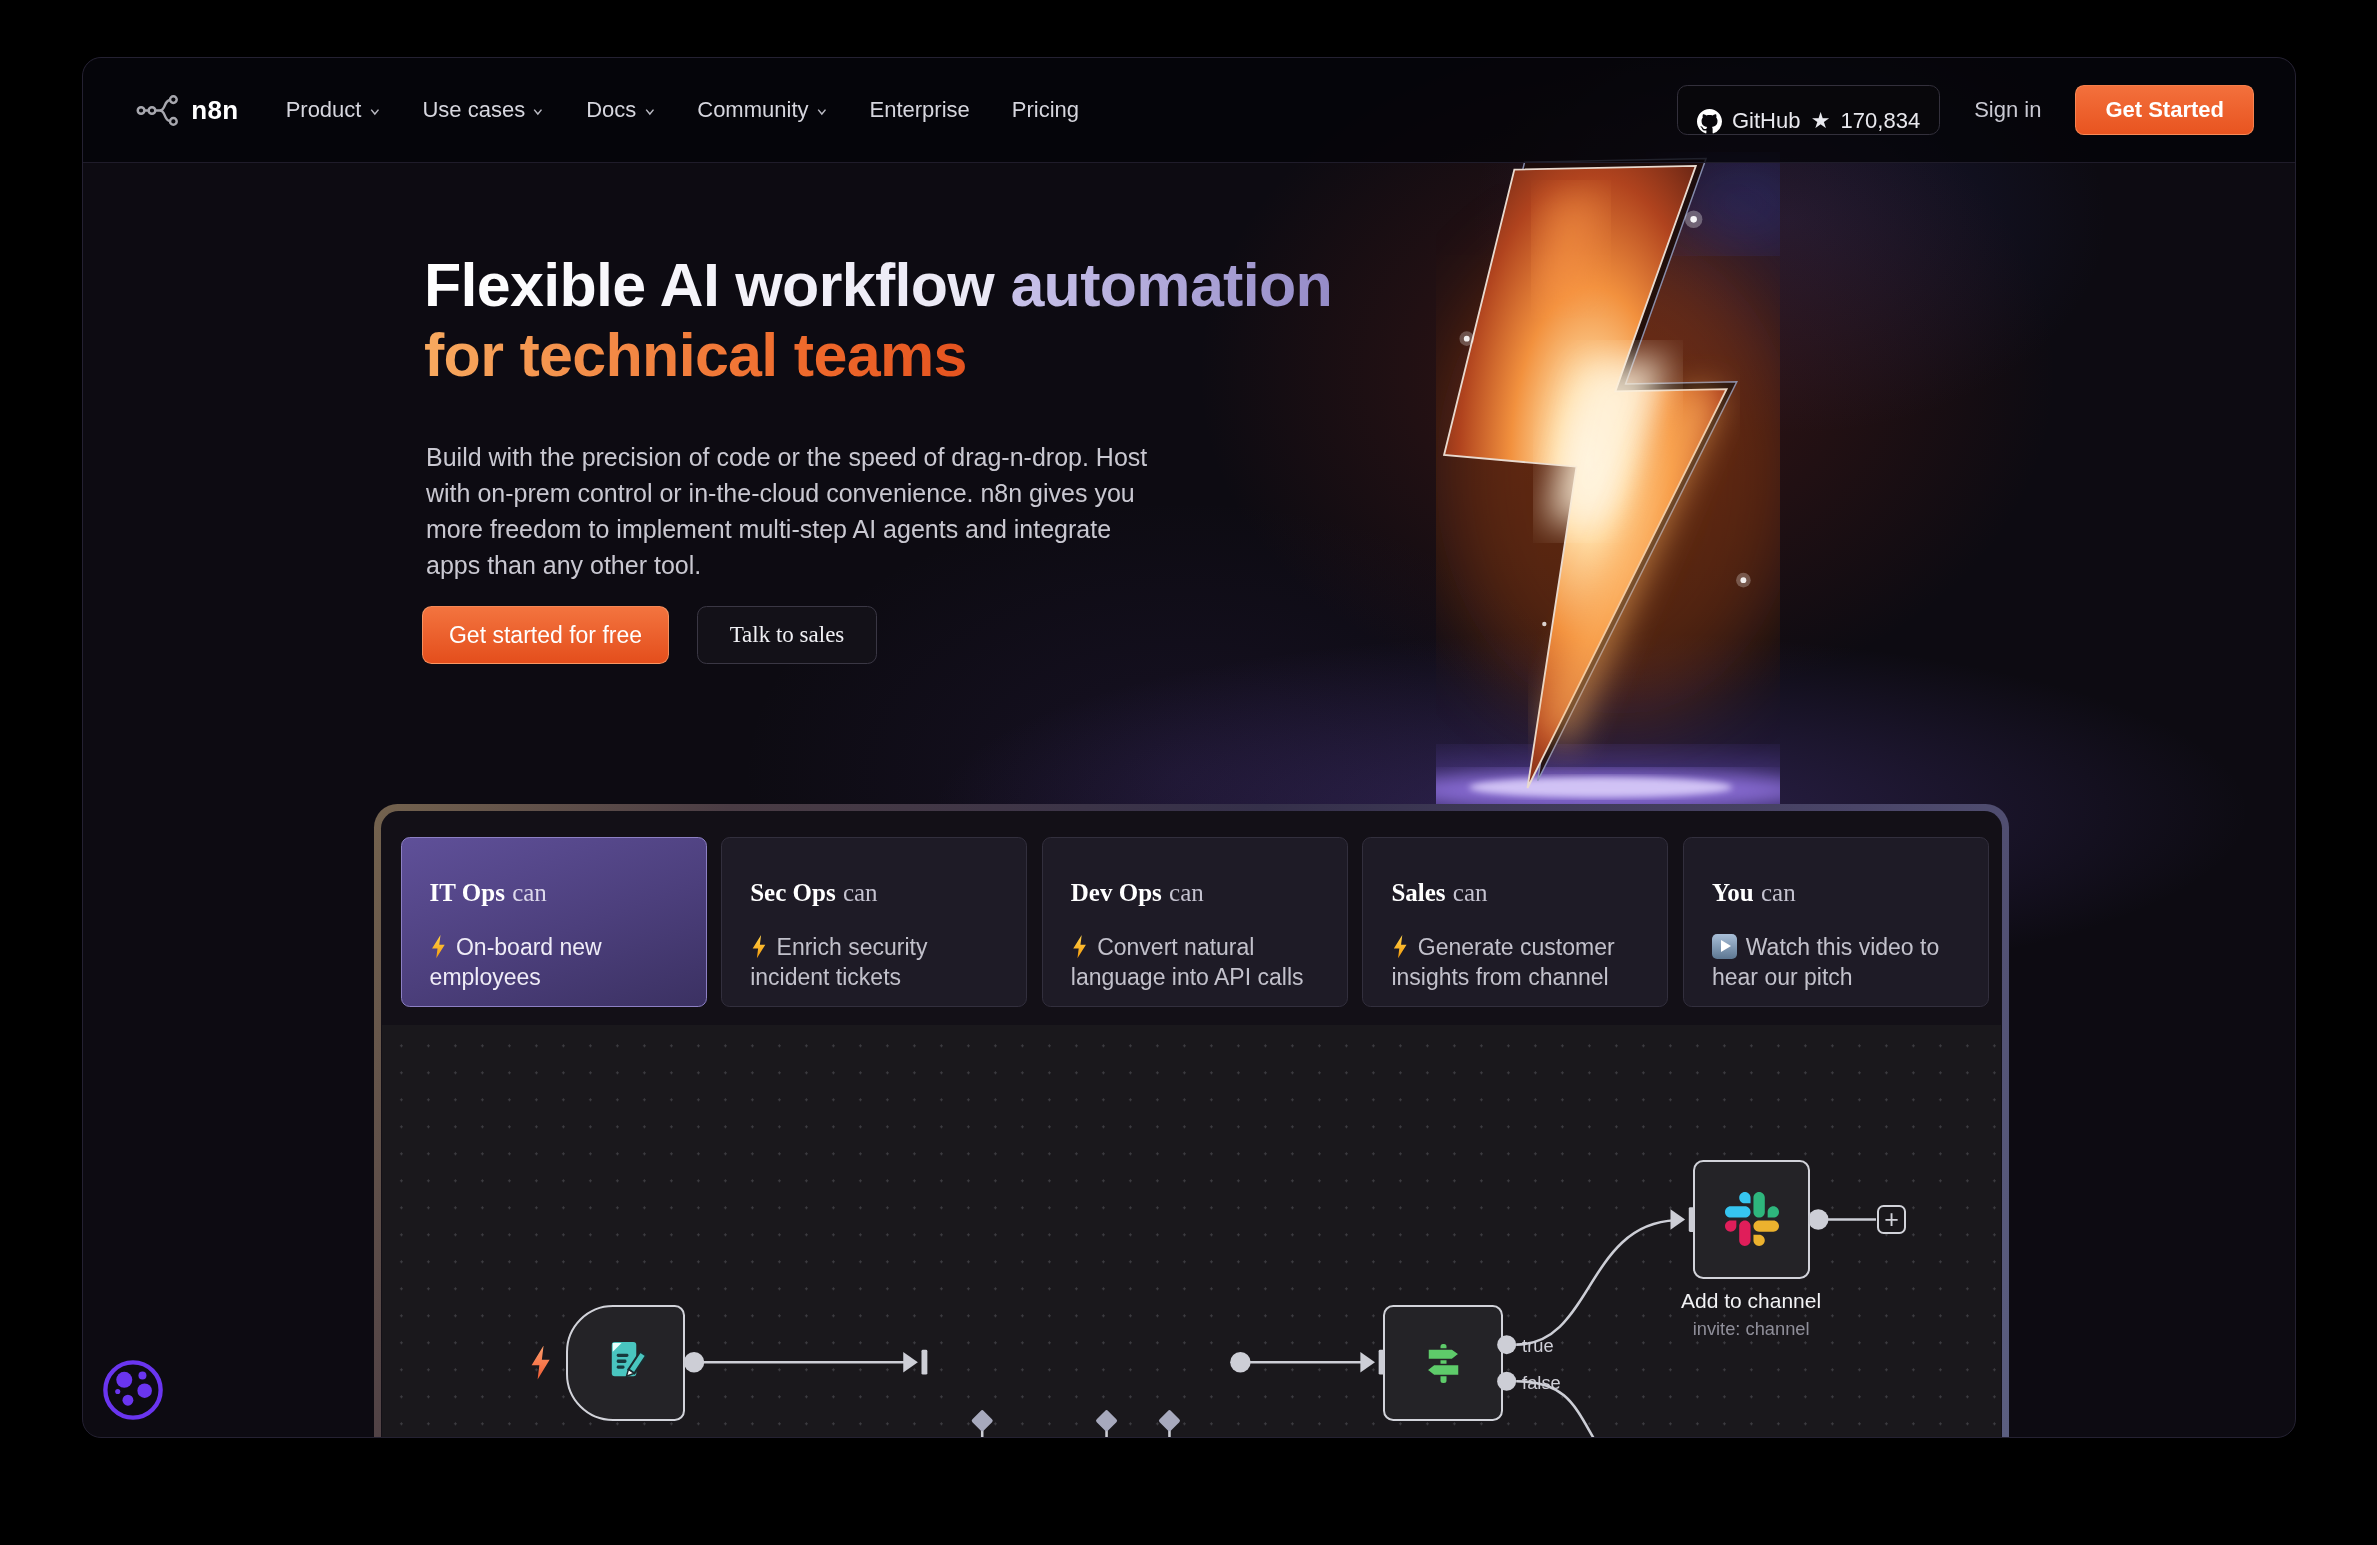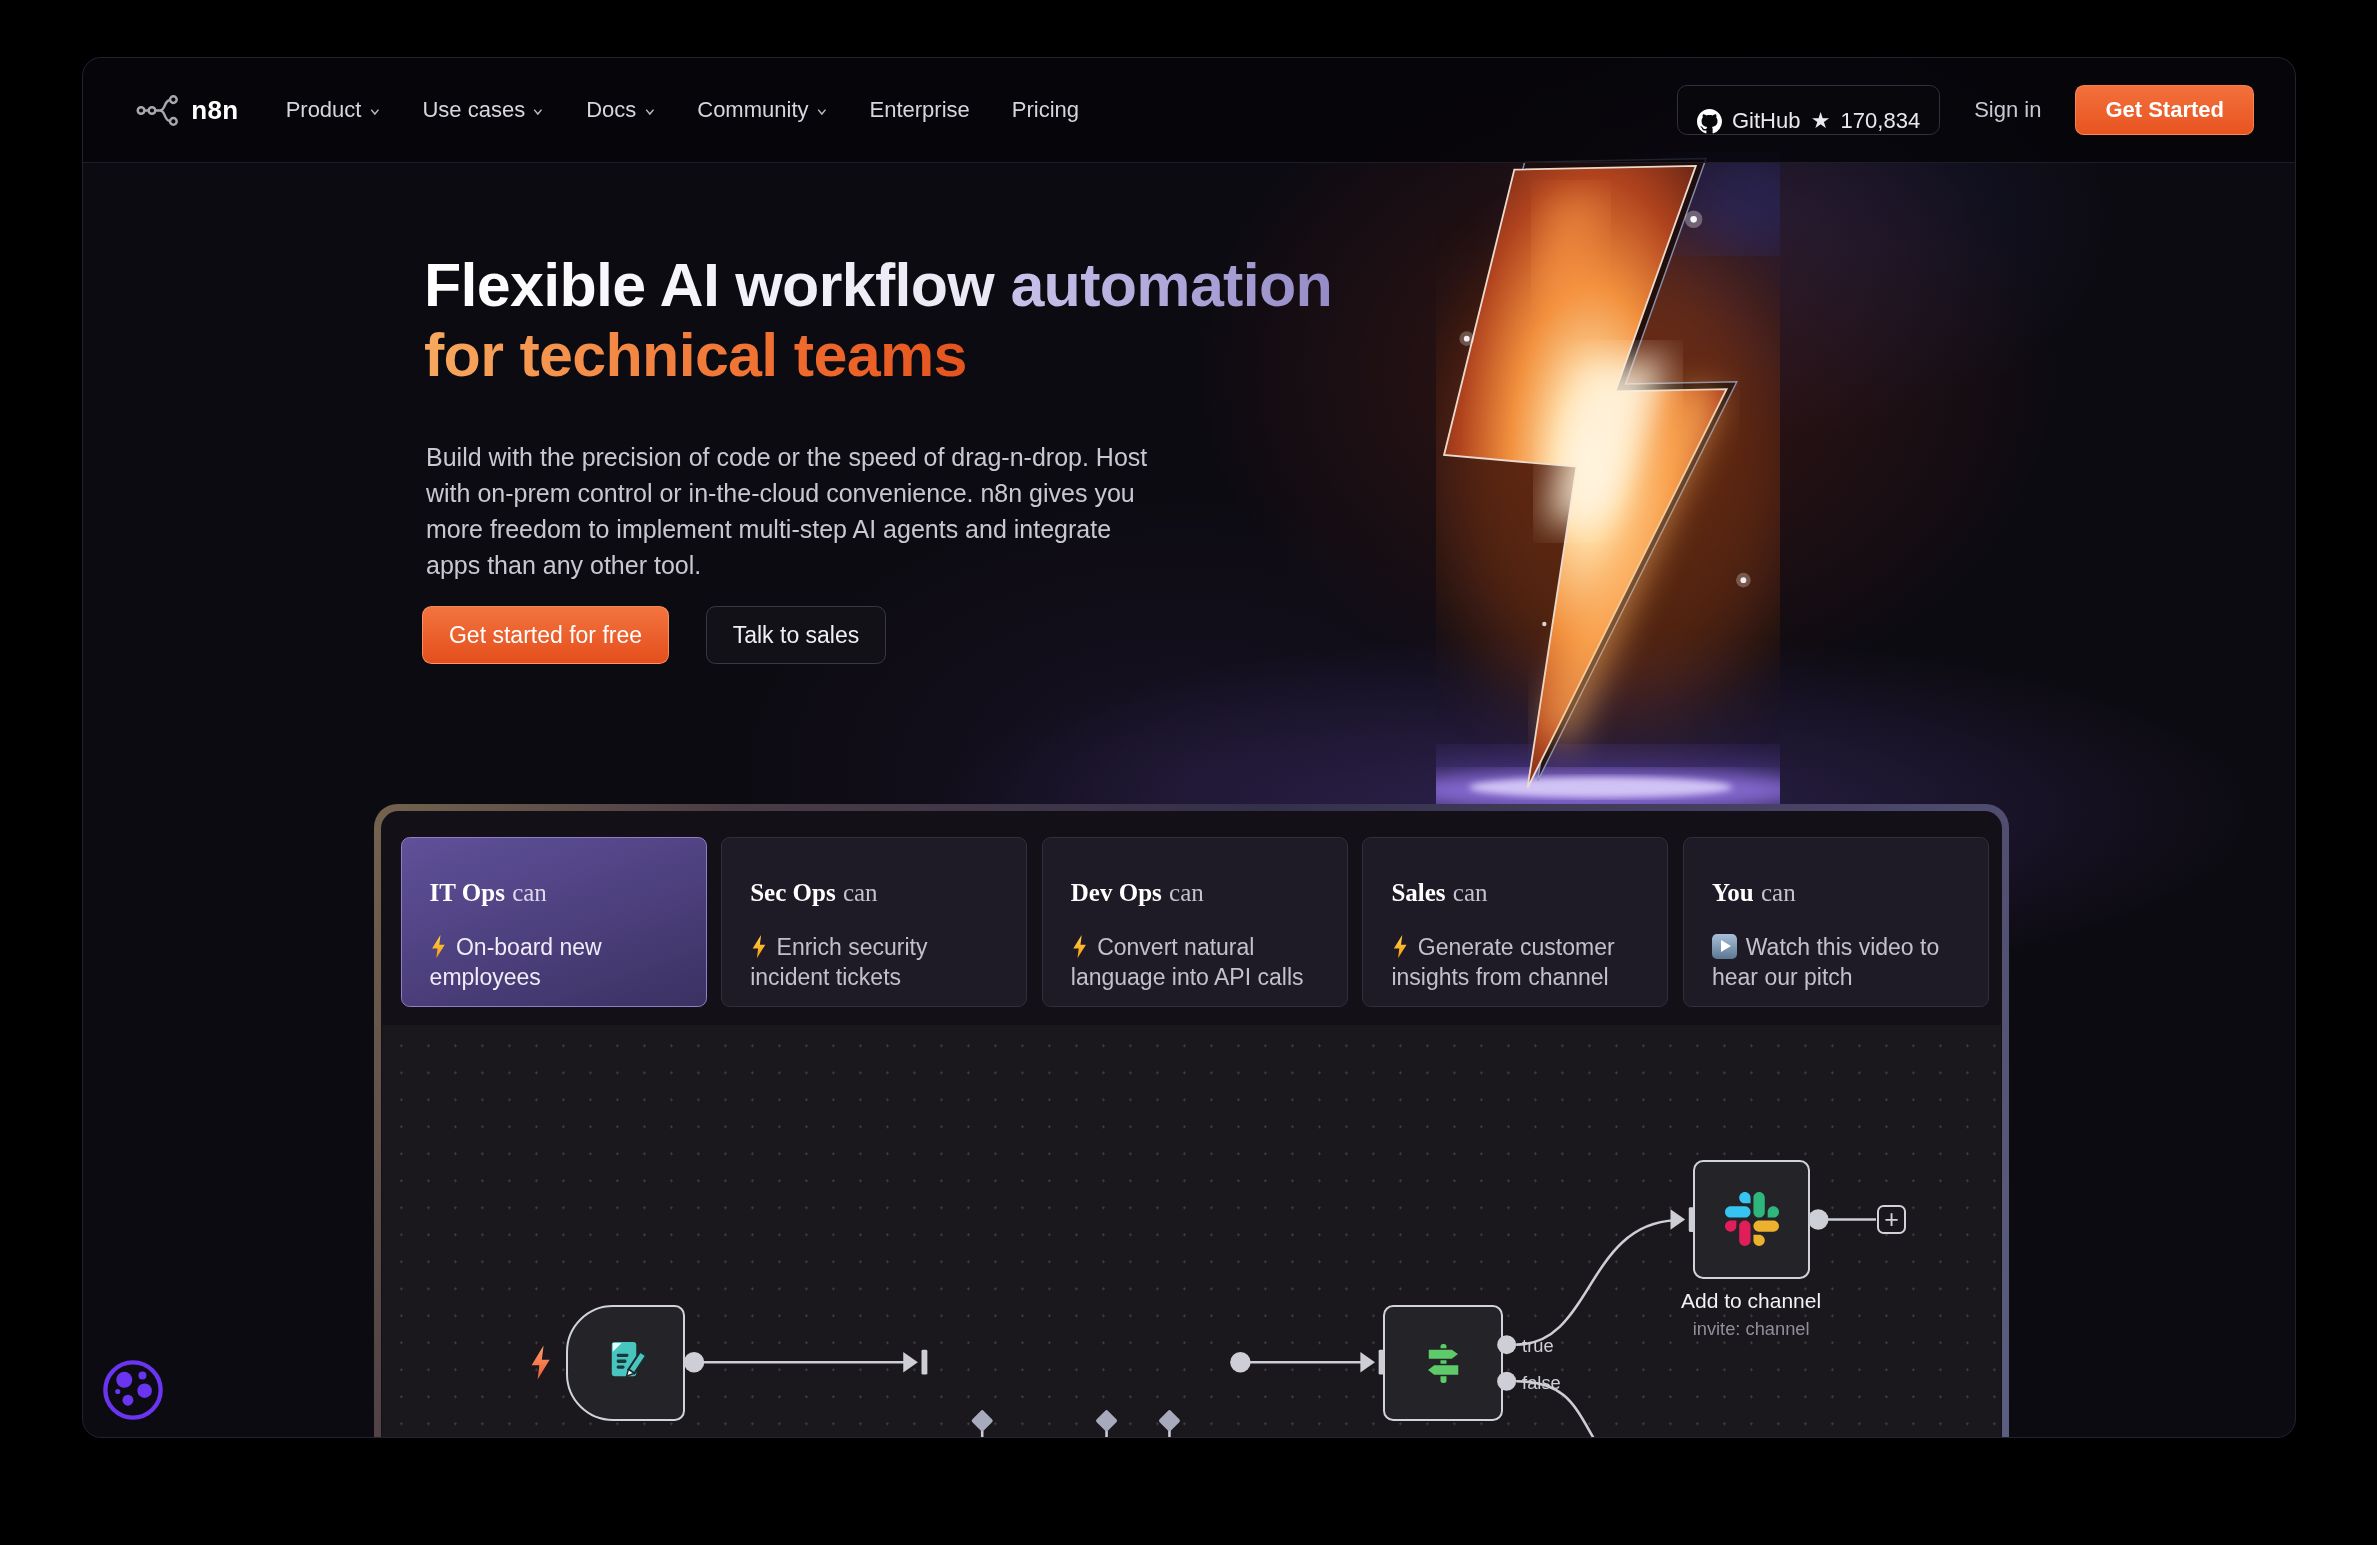--- a/index.html
+++ b/index.html
@@ -36,27 +36,27 @@
   .hero-h1 { position:absolute; left:341px; top:192px; font-size:61px; font-weight:600;
     line-height:70px; letter-spacing:-0.7px; z-index:5; }
   .h1-seg1 { background:linear-gradient(90deg,#ffffff,#e9e7f4);
     -webkit-background-clip:text; background-clip:text; color:transparent; }
   .h1-seg2 { background:linear-gradient(90deg,#c9c3ea,#958bc7);
     -webkit-background-clip:text; background-clip:text; color:transparent; }
   .h1-line2 { background:linear-gradient(90deg,#f7a95f 0%,#ef6a2c 70%,#e4531f 100%);
     -webkit-background-clip:text; background-clip:text; color:transparent; }
   .hero-p { position:absolute; left:343px; top:381px; width:743px; font-size:25px;
     line-height:36px; color:#c9c8d1; z-index:5; }
-  .hero-ctas { position:absolute; left:339px; top:548px; display:flex; gap:37px; z-index:5;text-align:center; }
+  .hero-ctas { position:absolute; left:339px; top:548px; display:flex; gap:28px; z-index:5;text-align:center; }
   .cta-primary { width:247px; height:58px; display:flex; align-items:center; justify-content:center;
     border-radius:9.5px; background:linear-gradient(180deg,#f3743f,#e44e1c);
     border:1.5px solid rgba(255,175,125,.6); color:#fff; font-size:23px; font-weight:500; cursor:pointer; }
   .cta-secondary { width:180px; height:58px; display:flex; align-items:center; justify-content:center;
     border-radius:9.5px; background:#131118; border:1.5px solid #3a3744; color:#f0f0f4;
-    font-size:23px; cursor:pointer; }
+    font-size:23px; cursor:pointer;font-family:Liberation Serif, serif; }
 
   .bolt-art { position:absolute; left:1353px; top:94px; z-index:4; }
 
   
   .panel { position:absolute; left:291px; top:746px; width:1635px; height:739px;
     border-radius:23.4px; padding:6.6px;
     background:linear-gradient(115deg,#74634e 0%,#4a3c44 18%,#35304a 45%,#4a4568 75%,#5d6183 100%);
     z-index:6; }
   .panel-inner { width:100%; height:100%; background:#131017; border-radius:17.6px;
     position:relative; overflow:hidden; }

